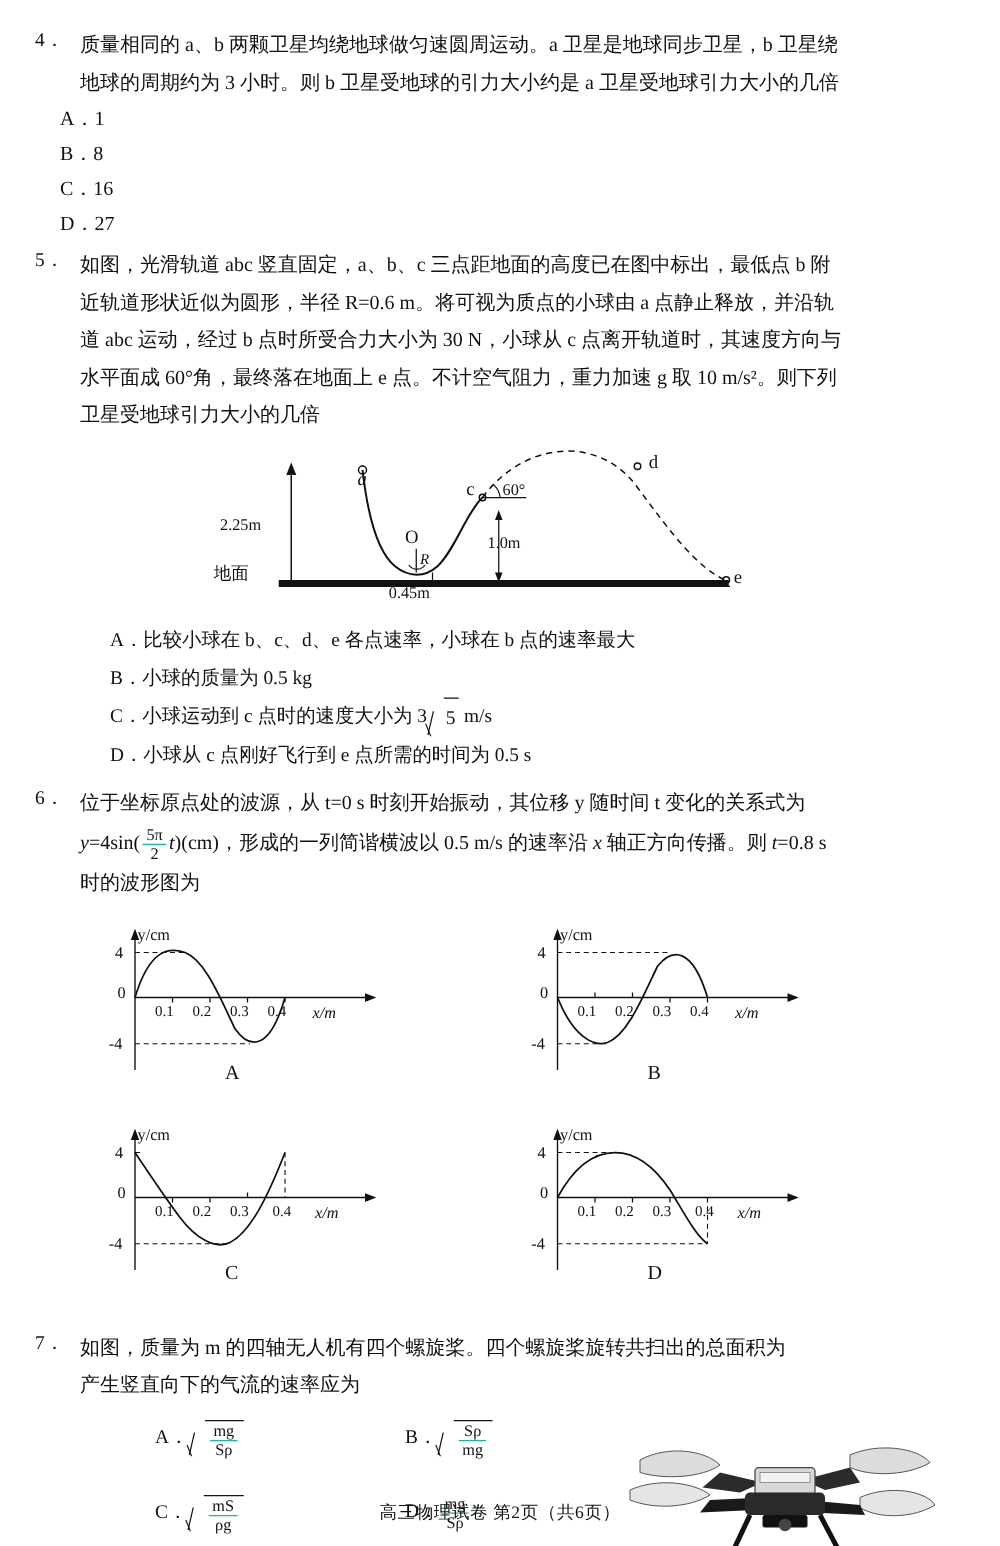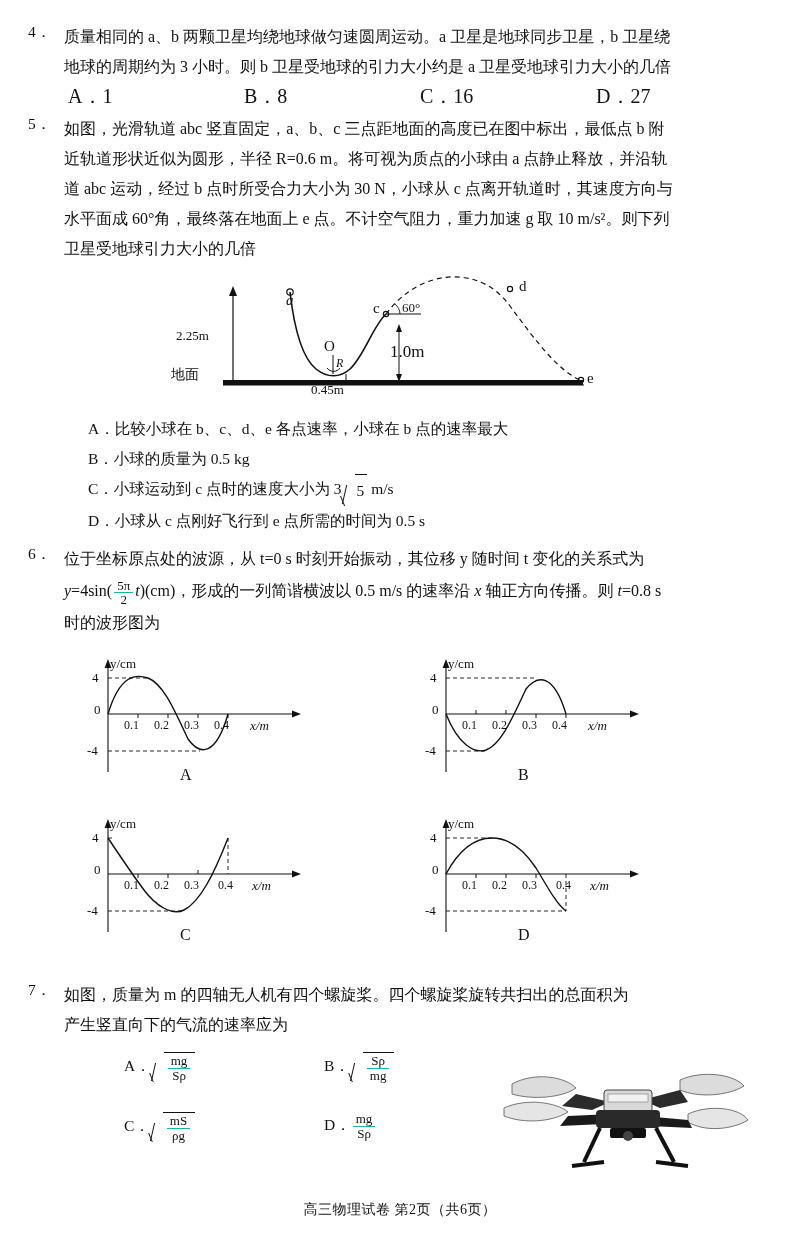--- a/index.html
+++ b/index.html
@@ -32,24 +32,25 @@
     font-size:15.5px;
   }
   .qbody{
     margin-left:36px;
     font-size:16px;
     line-height:30px;
     text-align:justify;
   }
   .qbody .ln{display:block;}
   .opts-row{
-    margin-left:40px;
+    margin-left:20px;
     display:flex;
-    font-size:20px;
+    font-size:16px;
     line-height:28px;
+    flex-direction:column;
   }
   .opts-row .o{width:25%;}
   .opt-list{
     margin-left:60px;
     font-size:15.5px;
     line-height:30px;
   }
   .opt-list div{white-space:nowrap;}
   i.it{font-style:italic;}
   .frac{
@@ -187,21 +188,21 @@
       <div class="wave-label" style="left:258px;top:22px;font-style:italic;">a</div>
       <div class="wave-label" style="left:345px;top:30px;">c</div>
       <div class="wave-label" style="left:491px;top:8px;">d</div>
       <div class="wave-label" style="left:559px;top:100px;">e</div>
       <div class="wave-label" style="left:296px;top:68px;">O</div>
       <div class="wave-label" style="left:308px;top:86px;font-size:12px;font-style:italic;">R</div>
       <div class="wave-label" style="left:374px;top:30px;font-size:13px;">60°</div>
       <div class="wave-label" style="left:148px;top:58px;font-size:13px;">2.25m</div>
       <div class="wave-label" style="left:143px;top:96px;font-size:14px;">地面</div>
       <div class="wave-label" style="left:283px;top:112px;font-size:13px;">0.45m</div>
-      <div class="wave-label" style="left:362px;top:72px;font-size:17px;">1.0m</div>
+      <div class="wave-label" style="left:362px;top:72px;font-size:13px;">1.0m</div>
     </div>
 
     <div class="opt-list">
       <div>A．比较小球在 b、c、d、e 各点速率，小球在 b 点的速率最大</div>
       <div>B．小球的质量为 0.5 kg</div>
       <div>
         <span>C．小球运动到 c 点时的速度大小为 3</span><span class="sqrt"><span class="bar">5</span></span><span> m/s</span>
       </div>
       <div>D．小球从 c 点刚好飞行到 e 点所需的时间为 0.5 s</div>
     </div>

